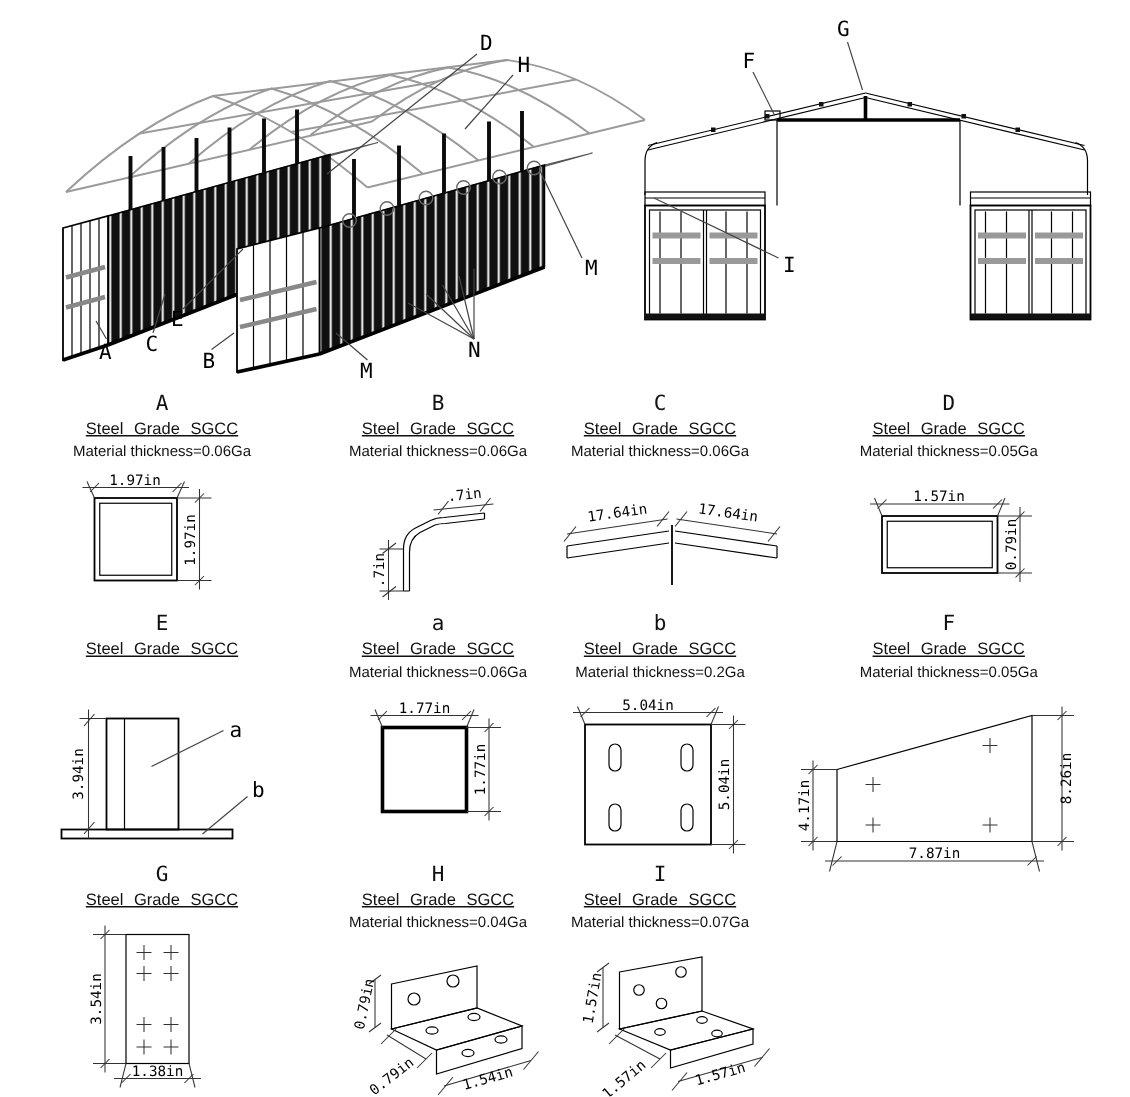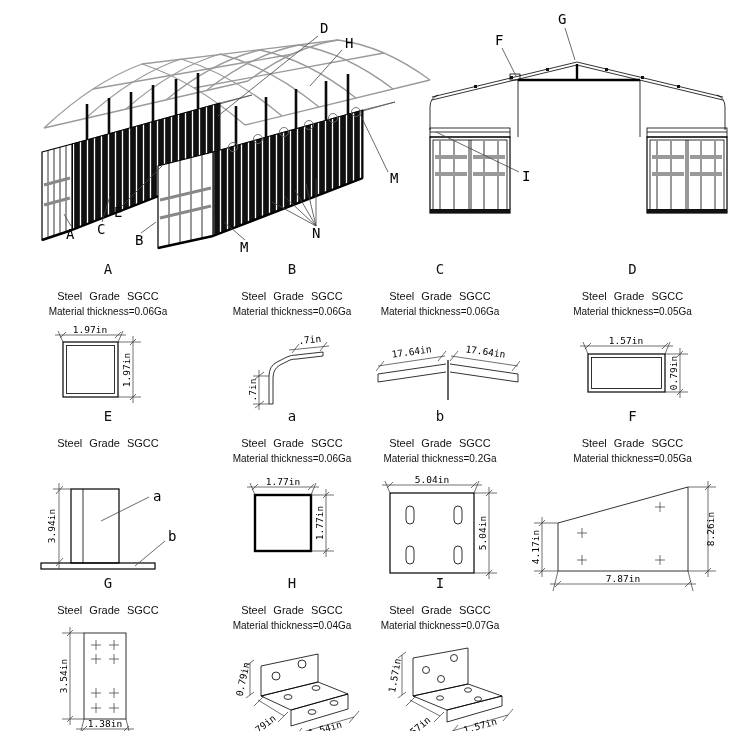--- a/index.html
+++ b/index.html
@@ -4,21 +4,21 @@
 <style>
   html,body{margin:0;padding:0;background:#fff;}
   .page{width:753px;height:731px;background:#fff;overflow:hidden;font-family:"Liberation Sans",sans-serif;}
   .views-row{position:relative;width:753px;height:258px;}
   .iso-svg{position:absolute;left:0;top:0;}
   .front-svg{position:absolute;left:424px;top:0;}
   .comp-grid{display:grid;grid-template-columns:216px 152px 144px 241px;}
   .cell{text-align:center;}
   .r1{height:147px;} .r2{height:167px;} .r3{height:159px;}
   .comp-letter{font-family:"DejaVu Sans Mono",monospace;font-size:14px;color:#111;padding-top:4px;line-height:15px;}
-  .comp-grade{font-size:11px;color:#111;margin-top:13px;line-height:13px;word-spacing:4px;}
+  .comp-grade{font-size:11px;color:#111;margin-top:3px;line-height:13px;word-spacing:4px;text-decoration:underline;}
   .comp-thickness{font-size:10px;color:#111;margin-top:2px;line-height:13px;min-height:13px;}
   .draw{display:block;margin:4px auto 0 auto;}
   
   .ln{stroke:#000;stroke-width:1.2;fill:none;}
   .lnt{stroke:#000;stroke-width:0.8;fill:none;}
   .ln2{stroke:#000;stroke-width:2.4;fill:none;}
   .dim{stroke:#333;stroke-width:0.7;fill:none;}
   .dimtxt{font-family:"DejaVu Sans Mono",monospace;font-size:9.5px;fill:#000;}
   .cadlbl{font-family:"DejaVu Sans Mono",monospace;font-size:14px;fill:#000;}
   .frm{stroke:#9a9a9a;stroke-width:1.3;fill:none;}

